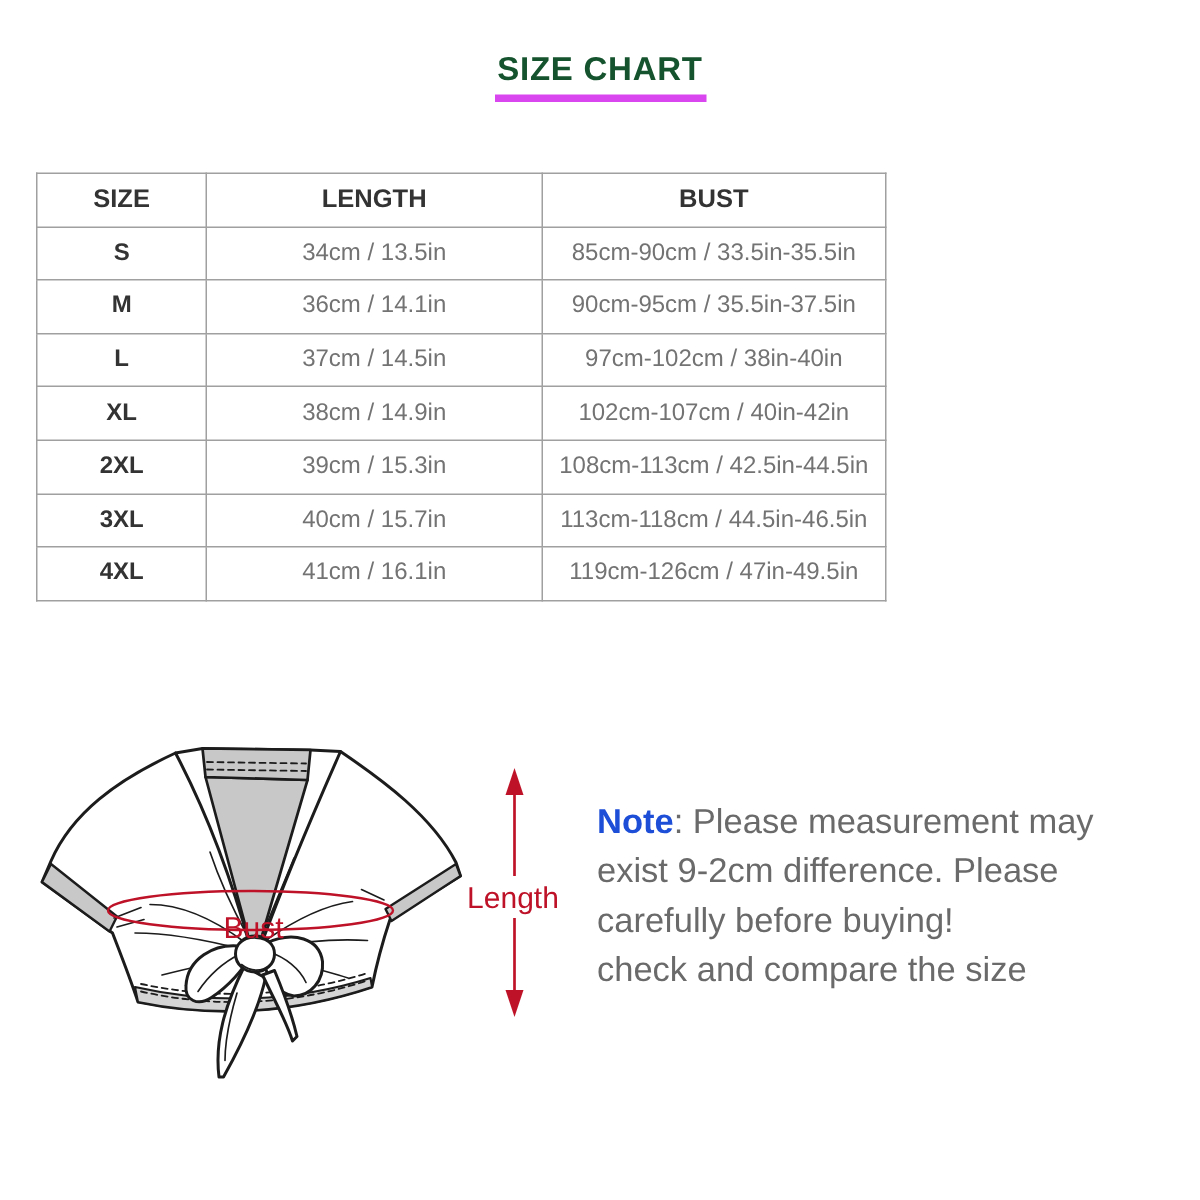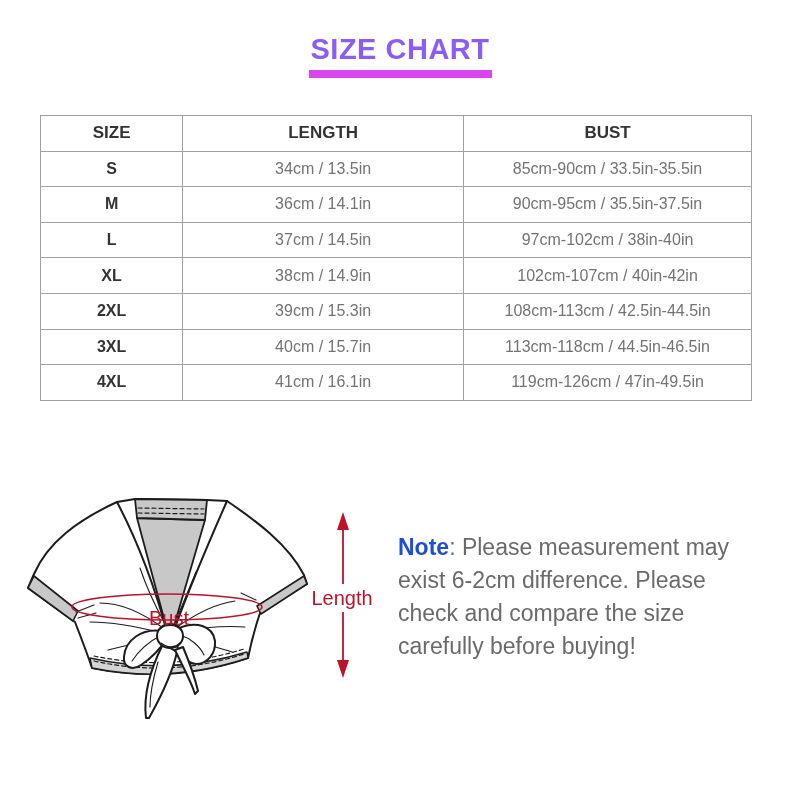--- a/index.html
+++ b/index.html
@@ -2,25 +2,25 @@
 <html><head>
 <meta charset="utf-8">
 <style>
   html,body{margin:0;padding:0;}
   body{
     width:800px;height:800px;position:relative;background:#ffffff;
     font-family:"Liberation Sans", sans-serif;overflow:hidden;
   }
   .title-wrap{position:absolute;top:33px;left:0;width:800px;text-align:center;}
   .title{
-    display:inline-block;font-size:29px;font-weight:bold;letter-spacing:.5px;
-    color:#8b5cf6;border-bottom:8px solid #d946ef;padding:0 2px 4px 2px;margin:0;
+    display:inline-block;font-size:22px;font-weight:bold;letter-spacing:.5px;
+    color:#14532d;border-bottom:5px solid #d946ef;padding:0 2px 4px 2px;margin:0;
   }
   .size-table{
-    position:absolute;left:40px;top:115px;width:712px;
+    position:absolute;left:24px;top:115px;width:567px;
     border-collapse:collapse;table-layout:fixed;
   }
   .size-table col.c1{width:20%;}
   .size-table col.c2{width:39.5%;}
   .size-table col.c3{width:40.5%;}
   .size-table th,.size-table td{
     border:1px solid #a0a0a0;height:34.6px;text-align:center;vertical-align:middle;
     padding:0 4px;
   }
   .size-table th{font-size:17px;font-weight:bold;color:#333333;}
@@ -88,23 +88,23 @@
     <tr>
       <td class="size-col">4XL</td>
       <td>41cm / 16.1in</td>
       <td>119cm-126cm / 47in-49.5in</td>
     </tr>
   </tbody>
 </table>
 
 <div class="note">
   <div><b>Note</b><span>: Please measurement may</span></div>
-  <div>exist 6-2cm difference. Please</div>
+  <div>exist 9-2cm difference. Please</div>
+  <div>carefully before buying!</div>
   <div>check and compare the size</div>
-  <div>carefully before buying!</div>
 </div>
 
 <svg class="diagram" width="370" height="320" viewBox="0 0 370 320" xmlns="http://www.w3.org/2000/svg">
   <g stroke="#1c1c1c" stroke-width="2" fill="none" stroke-linejoin="round" stroke-linecap="round">
 
     <path fill="#ffffff" d="M97,22 L115,19 L187,20 L207,21
          C235,40 268,64 284,95
          L287,104 L240,133
          C235,148 231,163 228,178
          Q150,204 72,188

